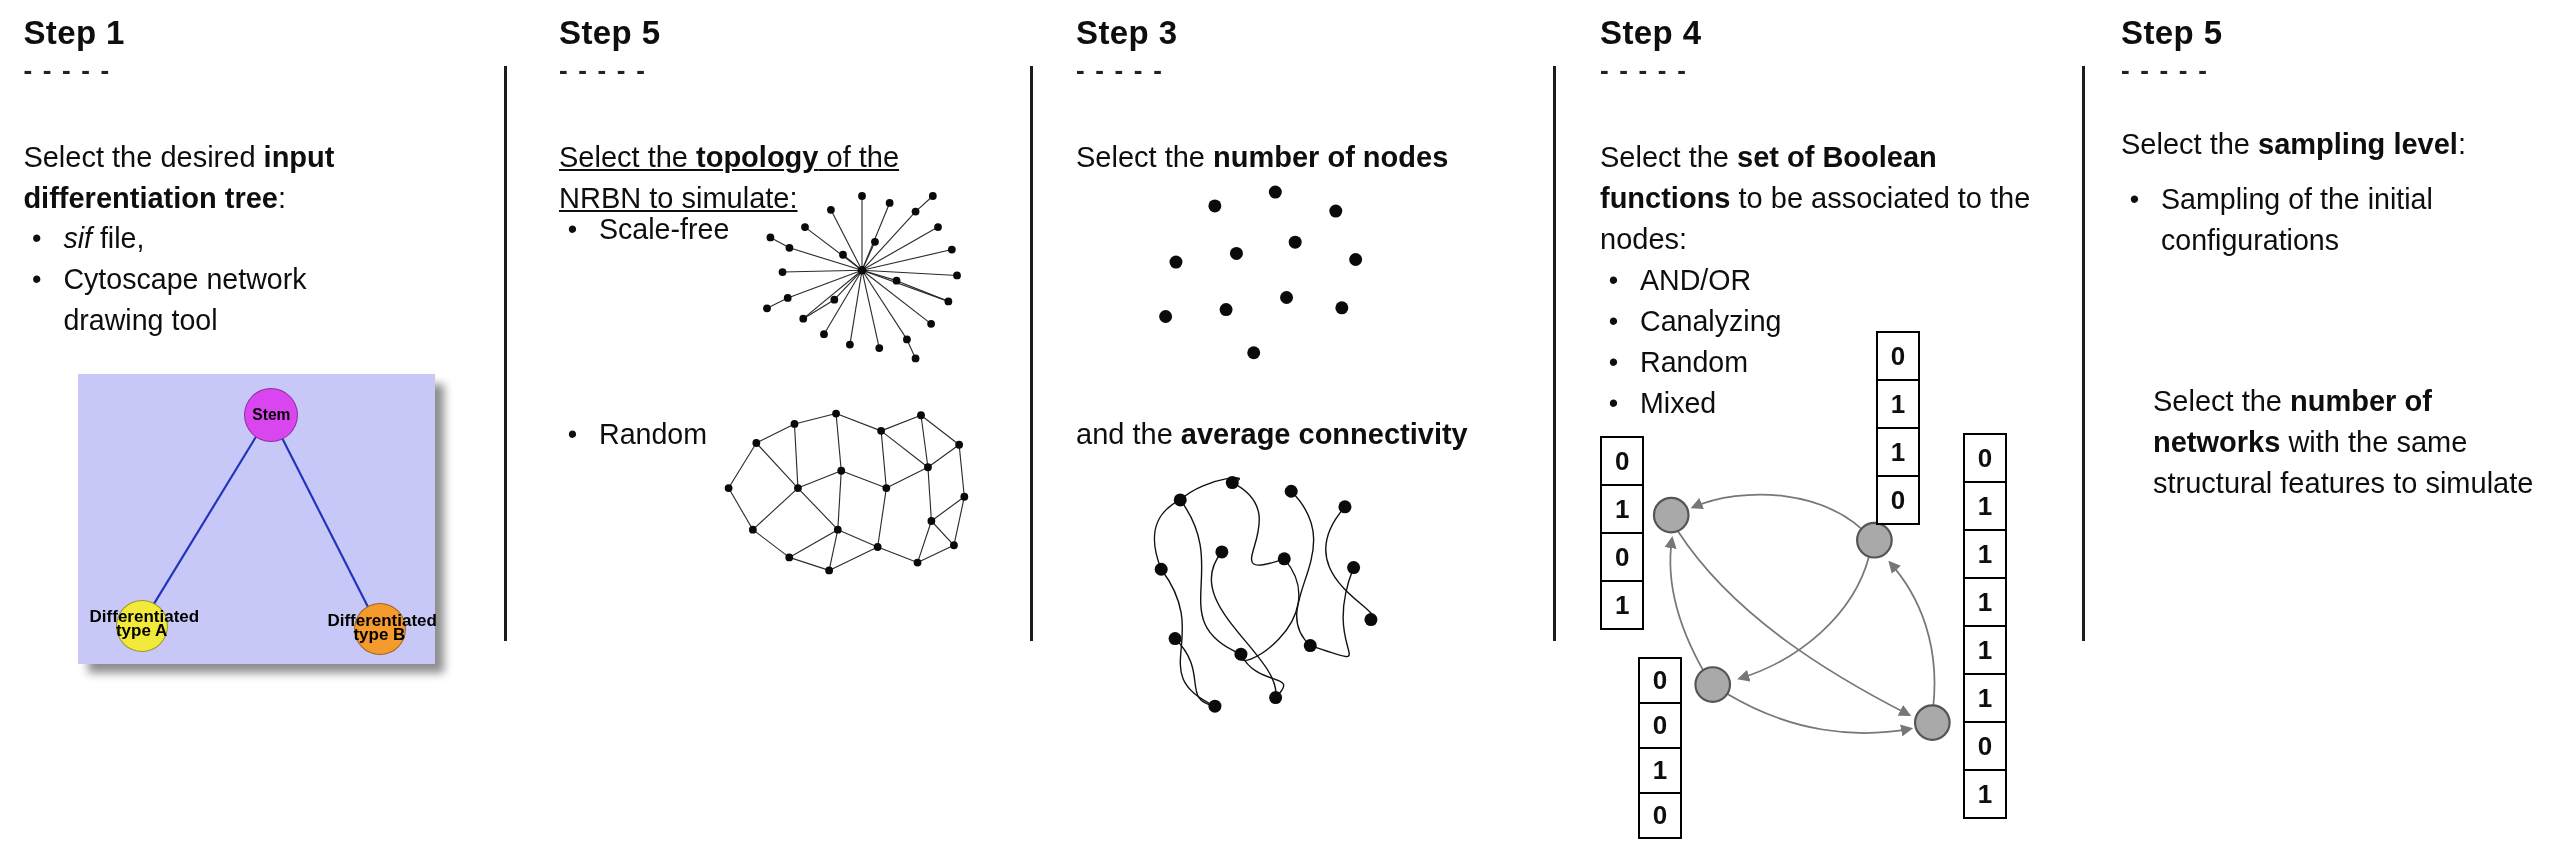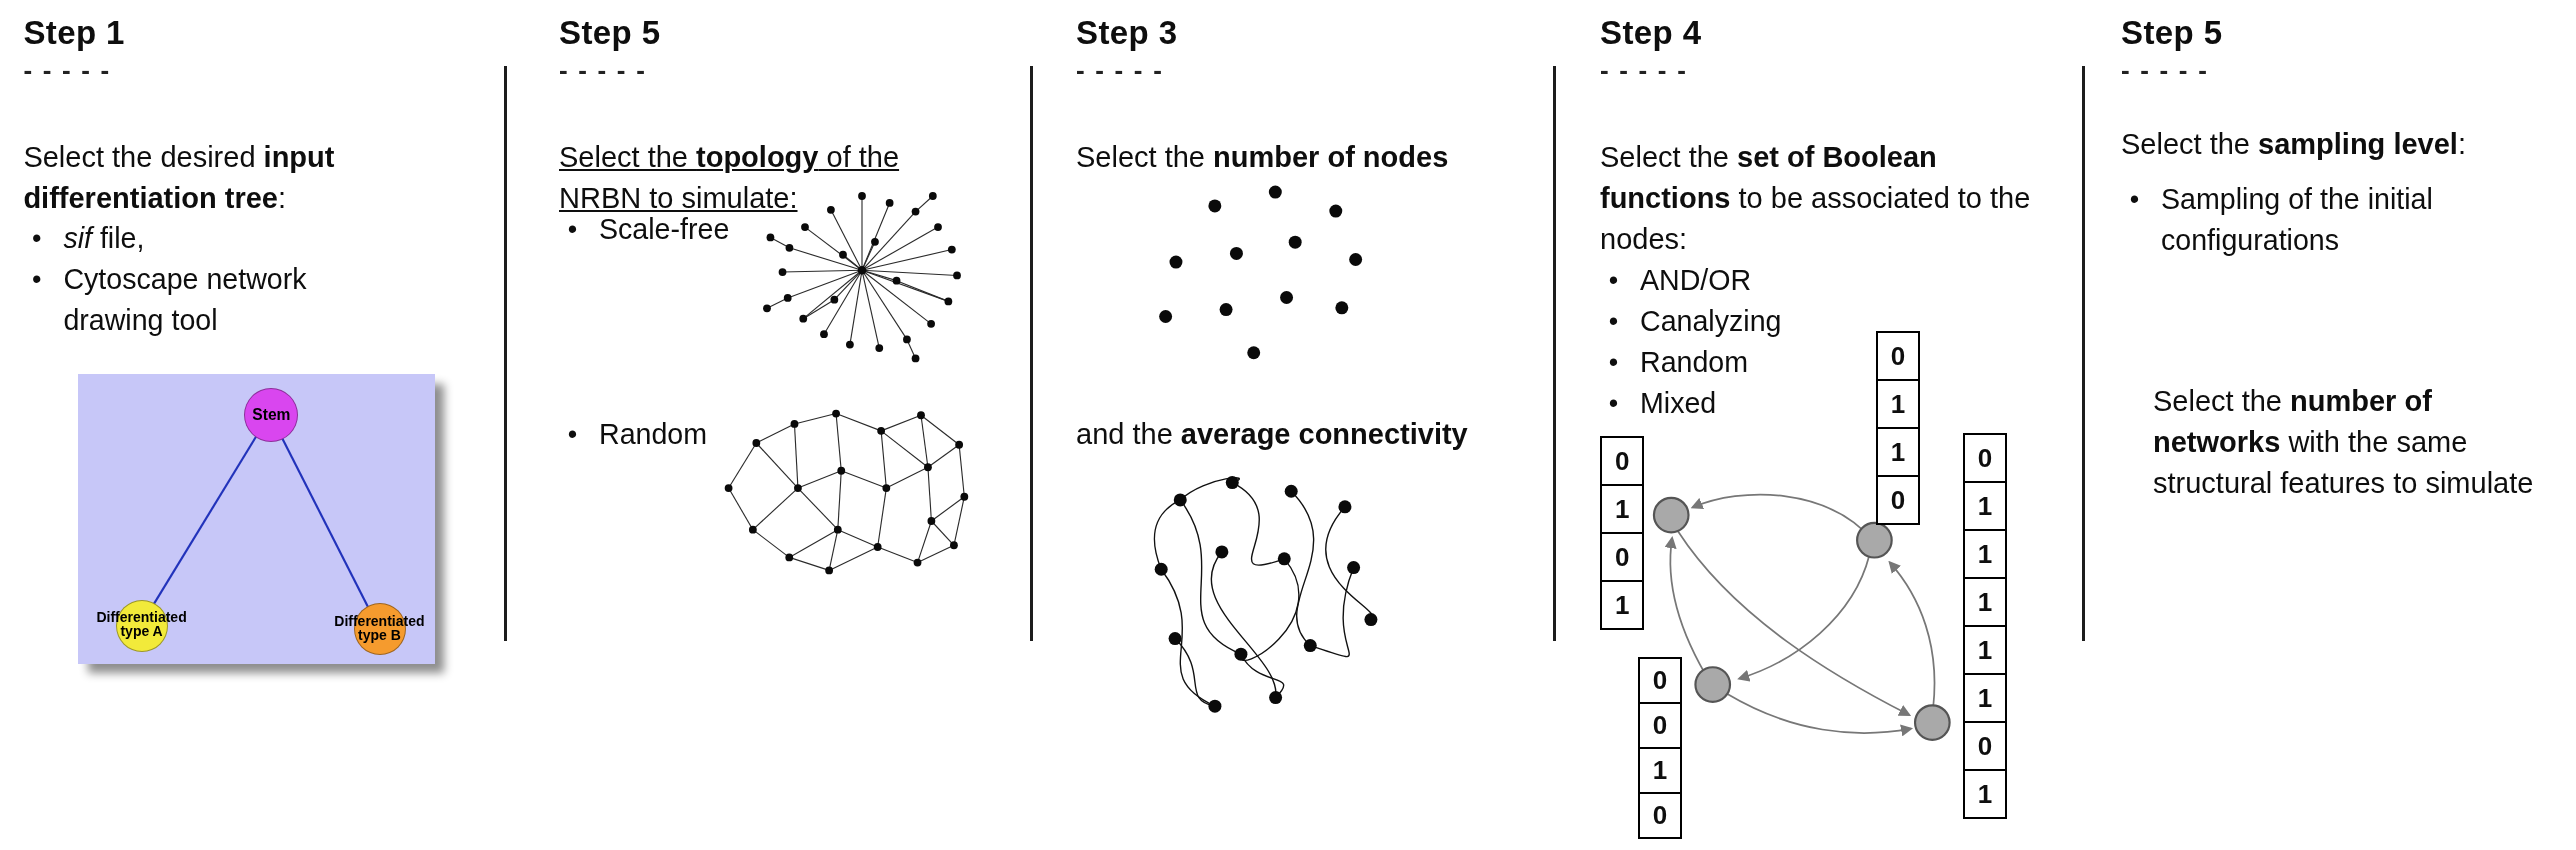--- a/index.html
+++ b/index.html
@@ -17,21 +17,21 @@
   .bullet { position:relative; padding-left:40px; font-size:28.6px; line-height:41px; }
   .bullet::before { content:"\2022"; position:absolute; left:8.7px; top:0px; font-size:27px; }
   .divider { position:absolute; top:66px; width:2.6px; height:575px; background:#1c1c1c; }
   .g { position:absolute; }
 
   
   .tree-box { position:absolute; left:55px; top:374px; width:357px; height:290px;
               background:#c7c7f8; box-shadow:10.4px 10.4px 8.7px #8d8d8d; }
   .tree-node { position:absolute; border-radius:50%; border:1.7px solid rgba(0,0,0,0.35);
                display:flex; align-items:center; justify-content:center; }
-  .tree-label { position:absolute; font-weight:bold; font-size:14px; line-height:14px;
+  .tree-label { position:absolute; font-weight:bold; font-size:17px; line-height:14px;
                 text-align:center; color:#000; }
 
   
   .btable { position:absolute; display:flex; flex-direction:column; border:2.6px solid #000; background:#fff; }
   .btable .cell { width:40px; display:flex; align-items:center; justify-content:center;
                   font-size:26px; font-weight:bold; border-bottom:2.6px solid #000; background:#fff; }
   .btable .cell:last-child { border-bottom:none; }
   .cell-h53 { height:46px; } .cell-h50 { height:43px; }
 </style>
 </head>

